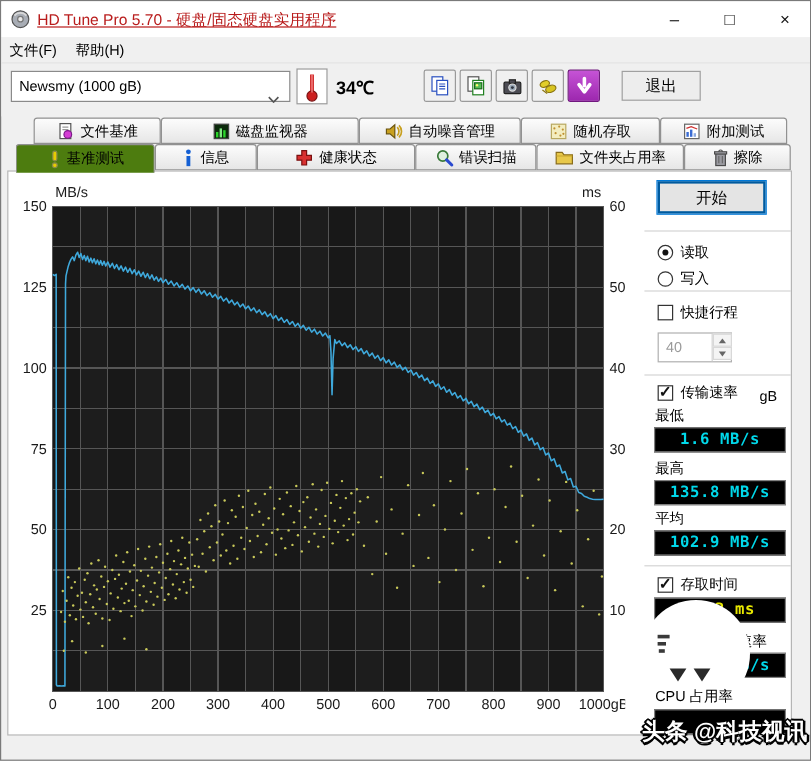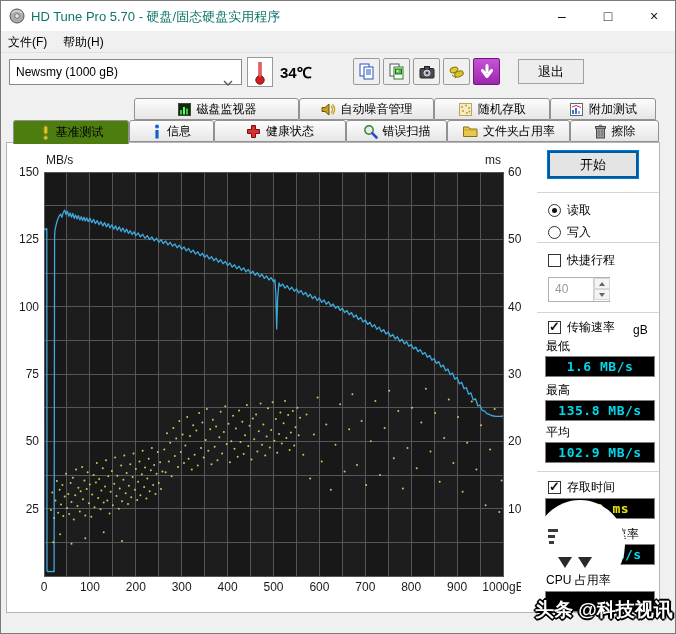--- a/index.html
+++ b/index.html
@@ -1,20 +1,20 @@
 <!DOCTYPE html>
 <html><head>
 <meta charset="utf-8">
 <style>
   html,body{margin:0;padding:0;background:#555;}
   *{box-sizing:border-box;font-family:"Liberation Sans",sans-serif;}
   #window{position:relative;width:676px;height:634px;background:#f0f0f0;border:1px solid #7a7a7a;overflow:hidden;}
   
   #titlebar{position:absolute;left:0;top:0;width:676px;height:30px;background:#fff;}
-  #title-text{position:absolute;left:30px;top:7px;font-size:13px;color:#0f766e;white-space:nowrap;}
+  #title-text{position:absolute;left:30px;top:7px;font-size:13px;color:#b91c1c;white-space:nowrap;text-decoration:underline;}
   #app-icon{position:absolute;left:8px;top:7px;}
   .wbtn{position:absolute;top:0;width:46px;height:30px;text-align:center;line-height:30px;font-size:14px;color:#111;}
   #btn-min{left:538px;} #btn-max{left:584px;} #btn-close{left:630px;}
   
   #menubar{position:absolute;left:0;top:30px;width:676px;height:22px;background:#f0f0f0;border-bottom:1px solid #e2e2e2;}
   .menu-item{position:absolute;top:3px;font-size:12px;color:#000;text-align:right;}
   
   #toolbar{position:absolute;left:0;top:52px;width:676px;height:44px;background:#f0f0f0;}
   #drive-select{position:absolute;left:8px;top:6px;width:233px;height:26px;background:#fff;border:1px solid #8a8a8a;font:12px "DejaVu Sans Mono",monospace;color:#000;line-height:24px;padding-left:6px;}
   #drive-chevron{position:absolute;right:8px;top:10px;}
@@ -131,20 +131,29 @@
         </svg>
     </div>
     <div class="icon-btn" id="btn-download">
       <svg width="18" height="18">
           <path d="M9 2.5 v6 M4.5 7.5 L9 13.5 L13.5 7.5" fill="none" stroke="#fff" stroke-width="3" stroke-linecap="round" stroke-linejoin="round"></path>
         </svg>
     </div>
     <div id="exit-btn">退出</div>
   </div>
 
+  <div class="tab" style="left:27px;top:97px;width:106px">
+    <svg width="15" height="15">
+        <rect x="3" y="1" width="9" height="12.5" fill="#fff" stroke="#555"></rect>
+        <line x1="5" y1="4" x2="10" y2="4" stroke="#999"></line>
+        <line x1="5" y1="6" x2="10" y2="6" stroke="#999"></line>
+        <circle cx="9.5" cy="10" r="3.2" fill="#d53fd5" stroke="#7c1a8a"></circle>
+      </svg>
+    <span>文件基准</span>
+  </div>
   <div class="tab" style="left:133px;top:97px;width:165px">
     <svg width="15" height="15">
         <rect x="1.5" y="1.5" width="12" height="12" fill="#0c2a0c" stroke="#444"></rect>
         <rect x="3" y="8" width="2" height="4.5" fill="#2ad42a"></rect>
         <rect x="6" y="5" width="2" height="7.5" fill="#7fe87f"></rect>
         <rect x="9" y="6.5" width="2" height="6" fill="#2ad42a"></rect>
       </svg>
     <span>磁盘监视器</span>
   </div>
   <div class="tab" style="left:298px;top:97px;width:135px">

